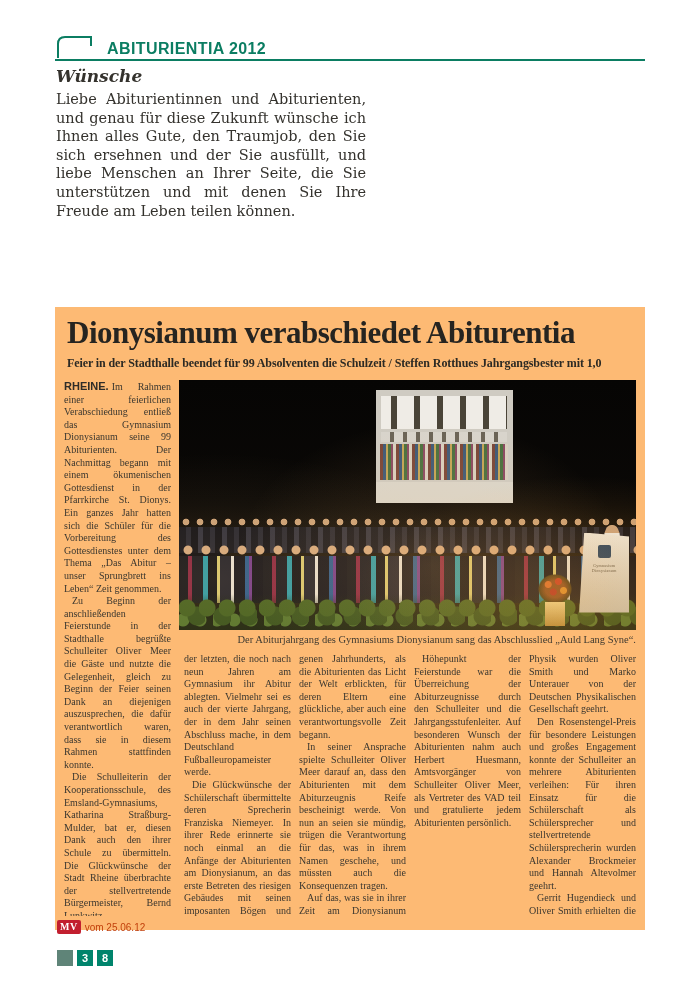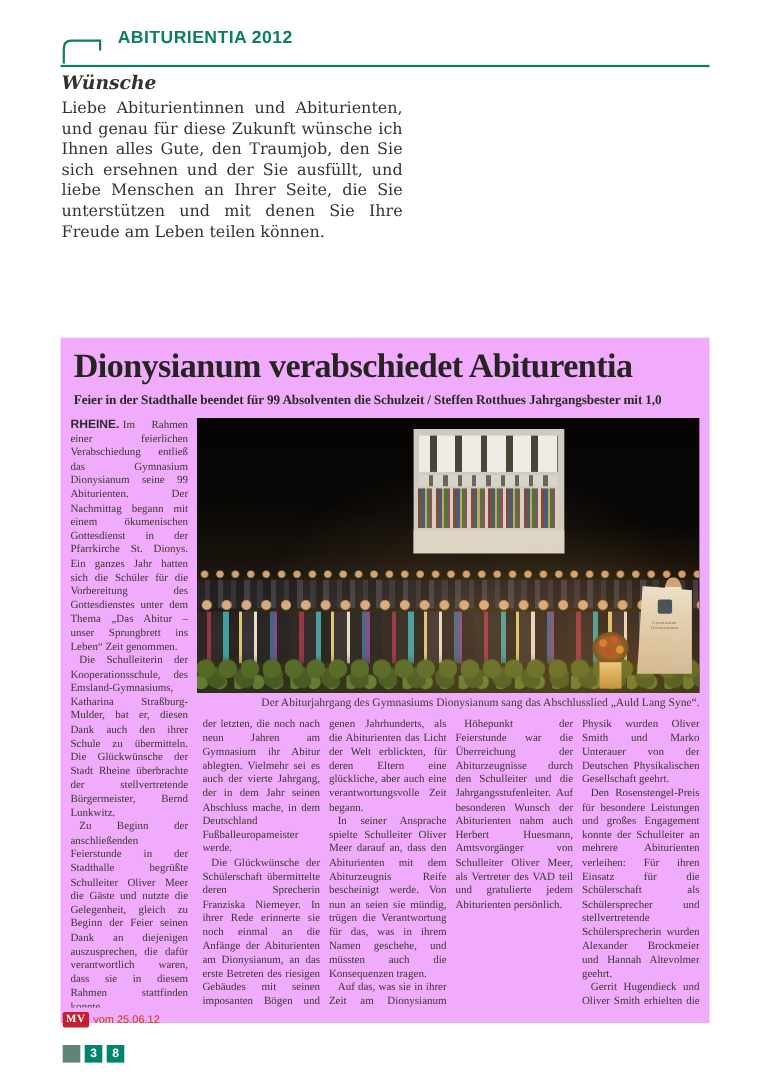--- a/index.html
+++ b/index.html
@@ -4,31 +4,31 @@
 <style>
   * { margin:0; padding:0; box-sizing:border-box; }
   html,body { background:#ffffff; }
   body { width:699px; height:992px; position:relative; font-family:"Liberation Serif", serif; }
 
   
   .masthead { position:absolute; left:55px; top:30px; width:590px; }
   .masthead-row { display:flex; align-items:flex-end; height:28px; }
   .tab-icon { width:40px; height:24px; flex:none; }
   .masthead-title { font-family:"Liberation Sans", sans-serif; font-weight:bold; font-size:16px;
-    letter-spacing:.4px; color:#0b7d62; margin-left:12px; margin-bottom:14px; }
+    letter-spacing:.4px; color:#0b7d62; margin-left:12px; margin-bottom:0; }
   .masthead-rule { border-bottom:2px solid #0b7d62; margin-top:1px; }
 
   
   .wishes { position:absolute; left:56px; top:66px; width:310px; color:#34322d; }
   .wishes-title { font-family:"DejaVu Serif", serif; font-style:italic; font-weight:bold; font-size:17px; margin-bottom:4px; }
   .wishes-body { font-family:"DejaVu Serif", serif; font-size:14.5px; line-height:18.6px; text-align:justify; }
 
   
   .article { position:absolute; left:55px; top:307px; width:590px; height:623px;
-    background:#f0abfc; padding:7px 9px 8px 9px; overflow:hidden; }
+    background:#fdba74; padding:7px 9px 8px 9px; overflow:hidden; }
   .headline { font-family:"Liberation Serif", serif; font-weight:bold; font-size:31px;
     letter-spacing:-.5px; color:#262420; margin:1px 0 5px 3px; white-space:nowrap; }
   .subhead { font-family:"Liberation Serif", serif; font-weight:bold; font-size:12px;
     letter-spacing:-.1px; color:#2c2a24; margin:0 0 9px 3px; white-space:nowrap; }
 
   .body-grid { display:flex; gap:8px; height:536px; }
   .col { width:107px; flex:none; overflow:hidden; }
   .col, .rcols .col { font-family:"Liberation Serif", serif; font-size:10px; line-height:12.6px;
     color:#3b372f; text-align:justify; hyphens:auto; overflow-wrap:break-word; }
   .col p { margin:0; }
@@ -127,22 +127,22 @@
   </div>
 
   <div class="article">
     <div class="headline">Dionysianum verabschiedet Abiturentia</div>
     <div class="subhead">Feier in der Stadthalle beendet für 99 Absolventen die Schulzeit / Steffen Rotthues Jahrgangsbester mit 1,0</div>
 
     <div class="body-grid">
 
       <div class="col">
         <p><b class="lead">RHEINE.</b><span>Im Rahmen einer feierlichen Verabschiedung entließ das Gymnasium Dionysianum seine 99 Abiturienten. Der Nachmittag begann mit einem ökumenischen Gottesdienst in der Pfarrkirche St. Dionys. Ein ganzes Jahr hatten sich die Schüler für die Vorbereitung des Gottesdienstes unter dem Thema „Das Abitur – unser Sprungbrett ins Leben“ Zeit genommen.</span></p>
+        <p class="indent">Zu Beginn der anschließenden Feierstunde in der Stadthalle begrüßte Schulleiter Oliver Meer die Gäste und nutzte die Gelegenheit, gleich zu Beginn der Feier seinen Dank an diejenigen auszusprechen, die dafür verantwortlich waren, dass sie in diesem Rahmen stattfinden konnte.</p>
         <p class="indent">Die Schulleiterin der Kooperationsschule, des Emsland-Gymnasiums, Katharina Straßburg-Mulder, bat er, diesen Dank auch den ihrer Schule zu übermitteln. Die Glückwünsche der Stadt Rheine überbrachte der stellvertretende Bürgermeister, Bernd Lunkwitz.</p>
-        <p class="indent">Zu Beginn der anschließenden Feierstunde in der Stadthalle begrüßte Schulleiter Oliver Meer die Gäste und nutzte die Gelegenheit, gleich zu Beginn der Feier seinen Dank an diejenigen auszusprechen, die dafür verantwortlich waren, dass sie in diesem Rahmen stattfinden konnte.</p>
 
       </div>
 
       <div class="right-region">
 
         <div class="photo">
           <div class="screen">
             <div class="screen-windows"></div>
             <div class="screen-windows2"></div>
             <div class="screen-mosaic"></div>

